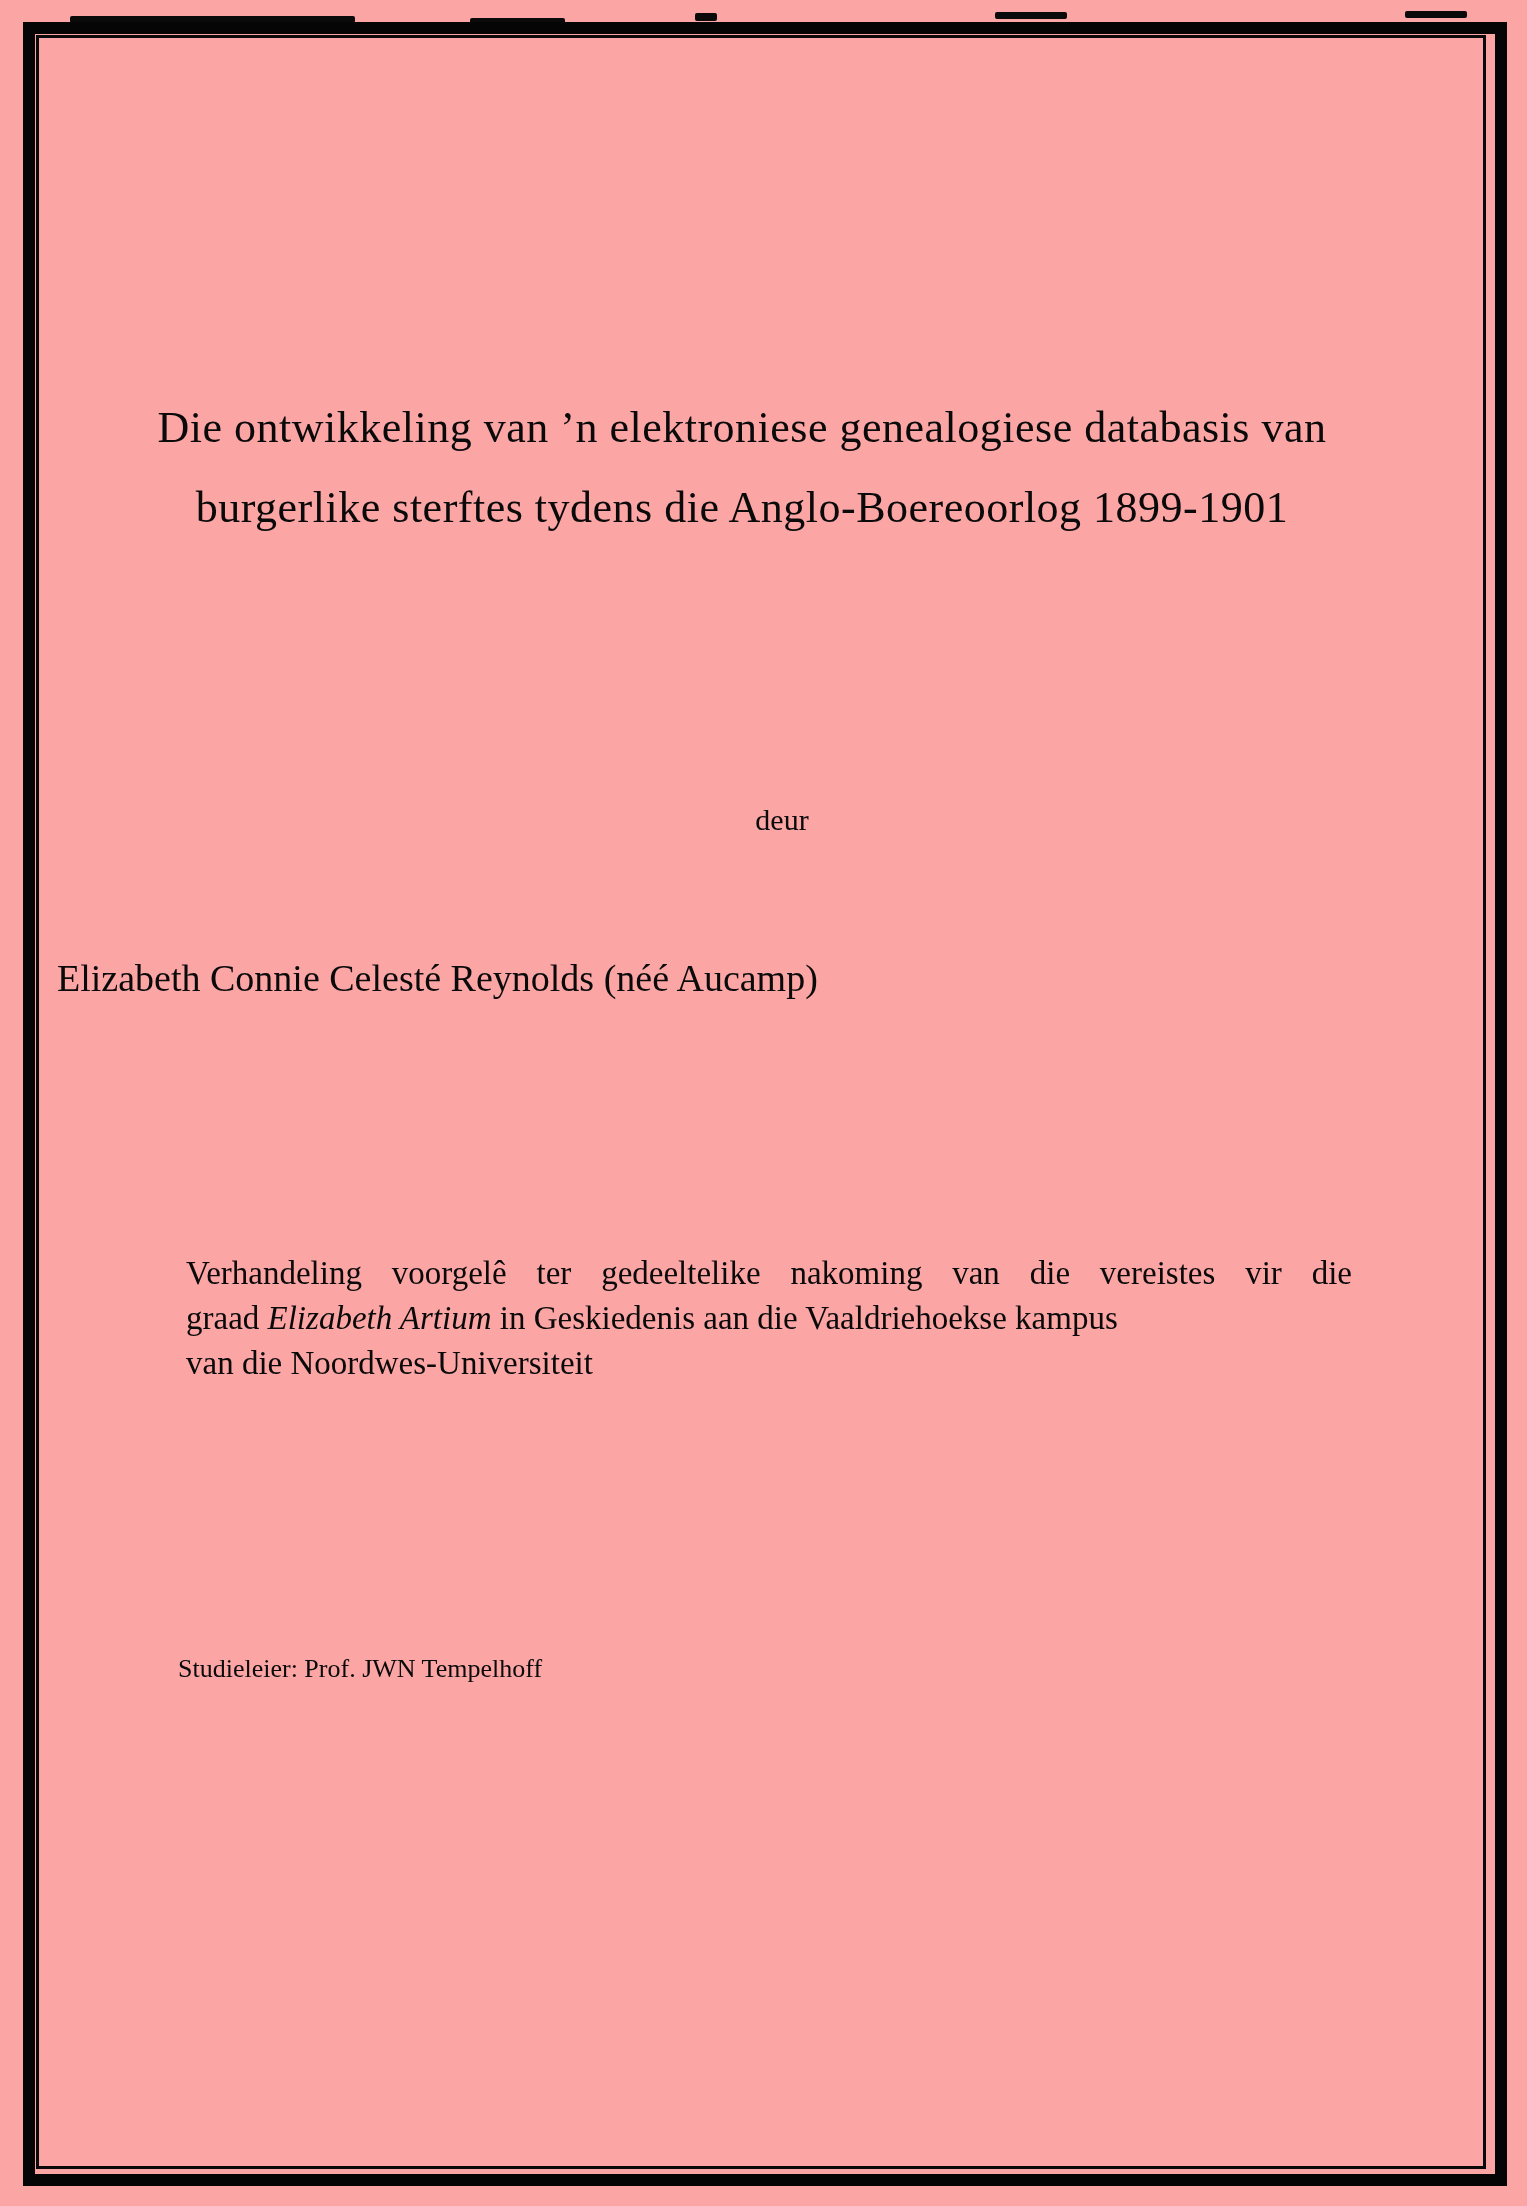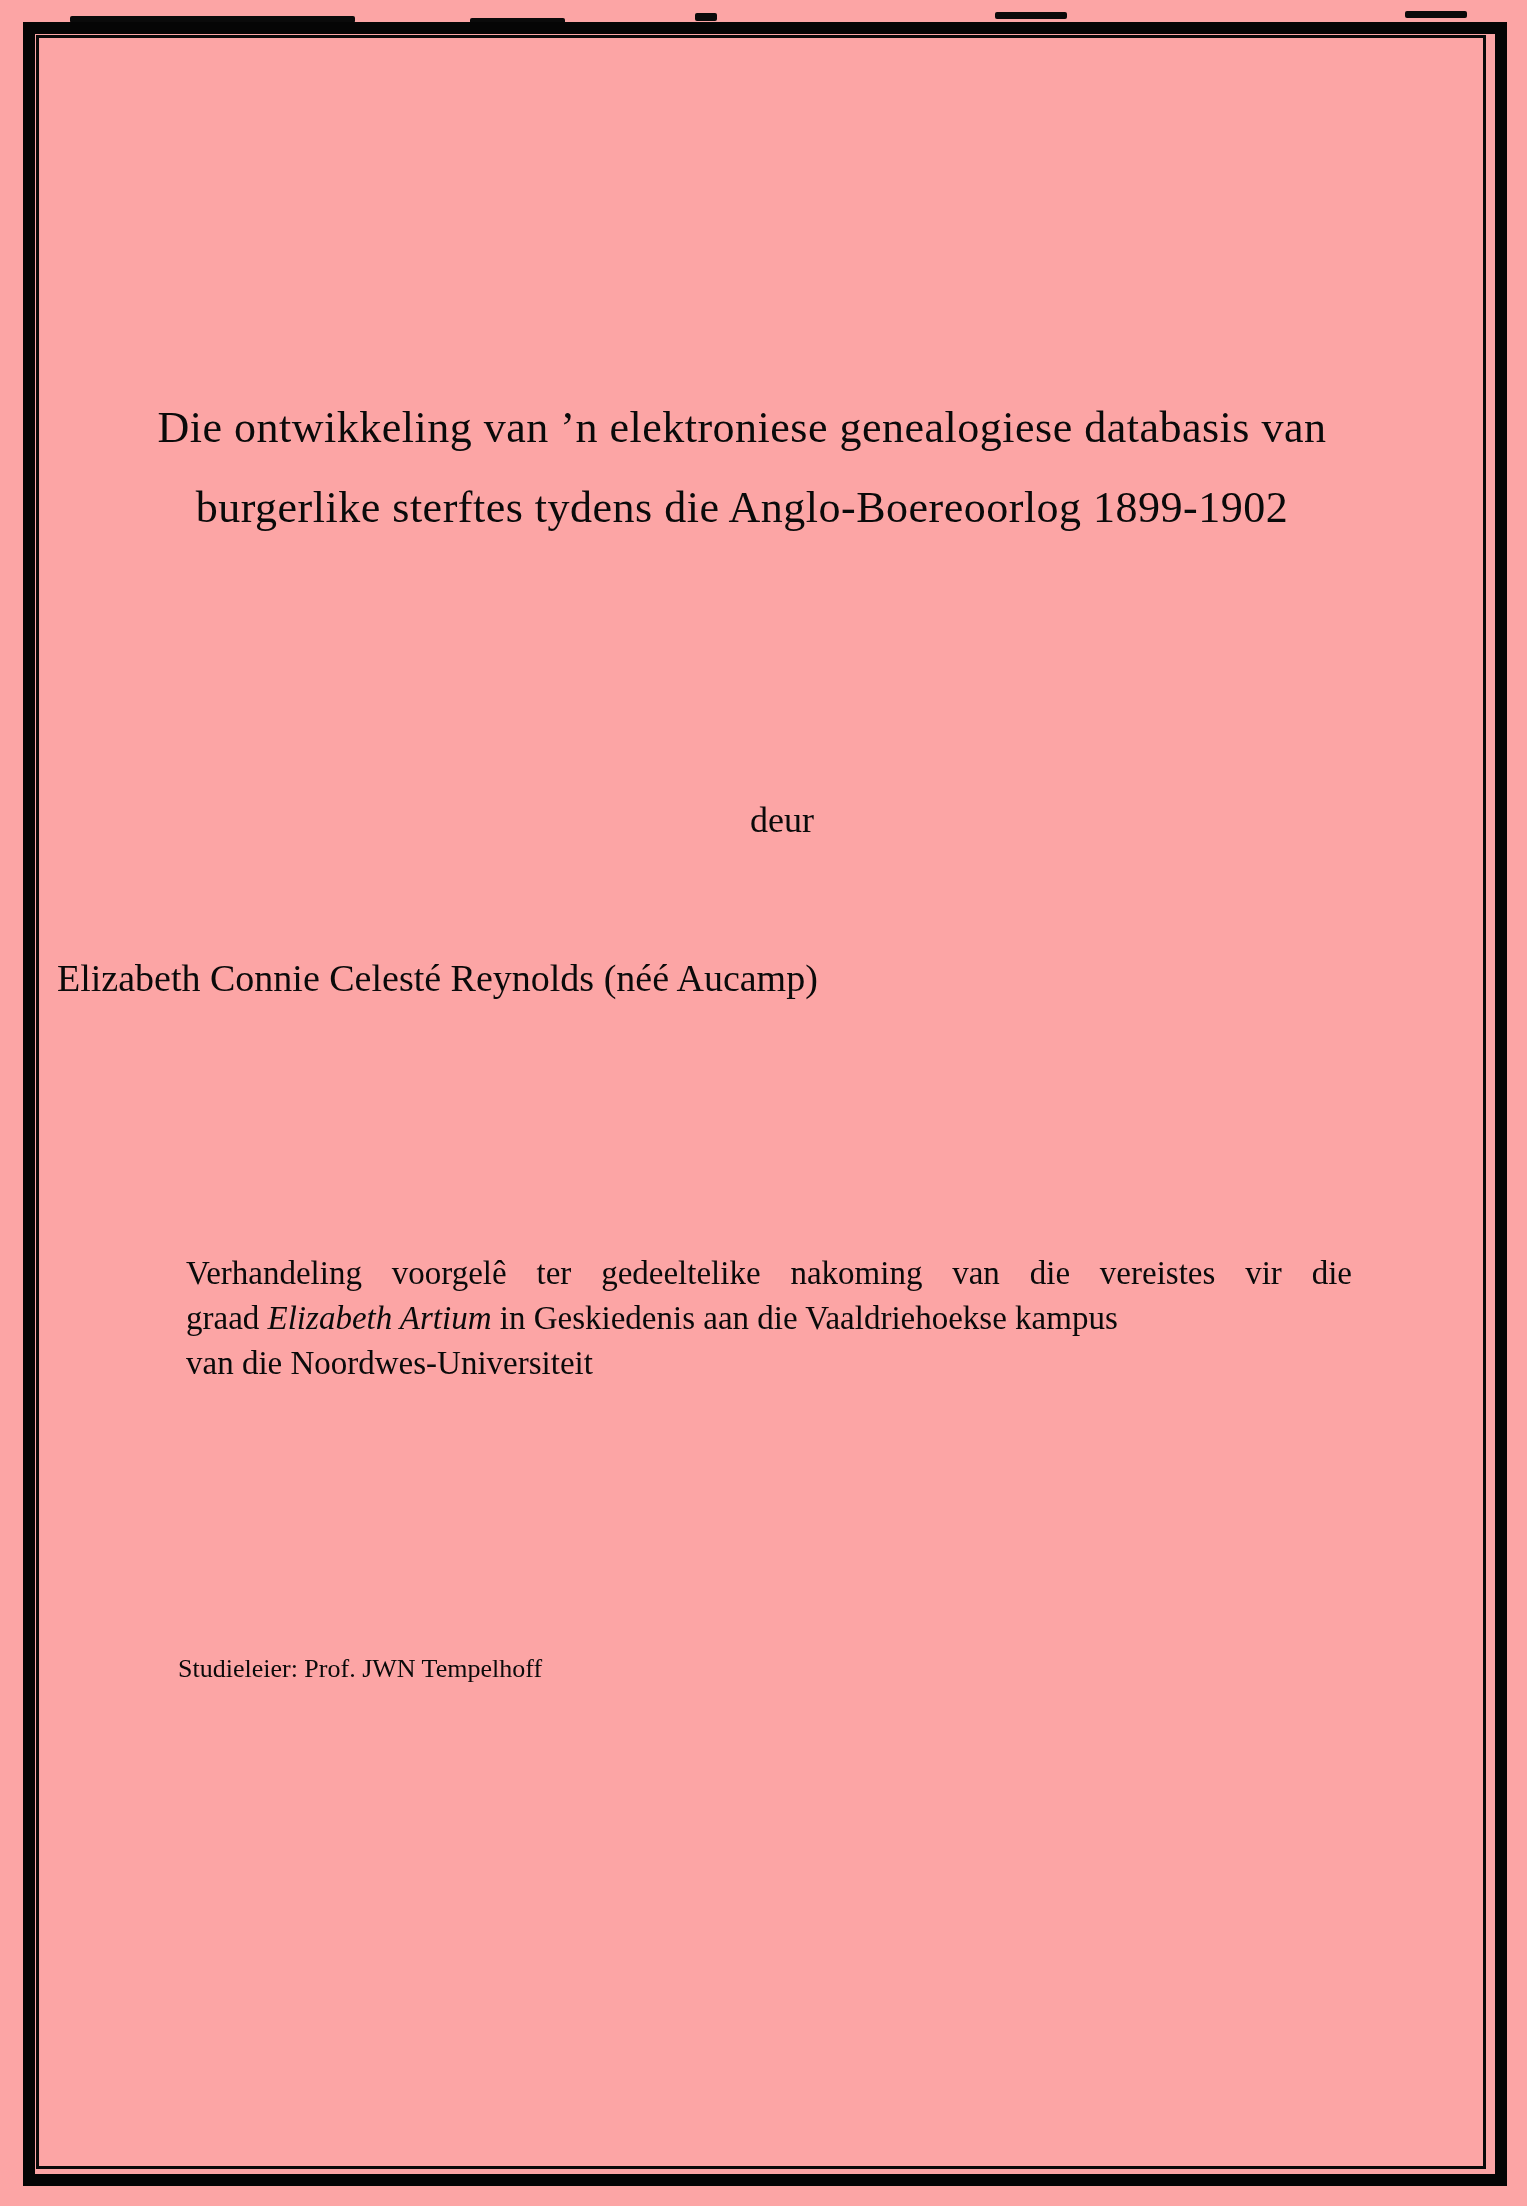--- a/index.html
+++ b/index.html
@@ -35,21 +35,21 @@
   }
 
   .title {
     position: absolute; left: 17px; top: 388px; width: 1450px;
     text-align: center; font-size: 44px; line-height: 80px;
     letter-spacing: 0.5px; white-space: nowrap;
   }
 
   .byline {
     position: absolute; left: 57px; top: 802px; width: 1450px;
-    text-align: center; font-size: 36px; line-height: 36px;
+    text-align: center; font-size: 30px; line-height: 36px;
   }
 
   .author {
     position: absolute; left: 57px; top: 956px; width: 1450px;
     text-align: left; font-size: 38px; line-height: 44px;
   }
 
   .statement {
     position: absolute; left: 186px; top: 1231px; width: 1166px;
     font-size: 33px; line-height: 45px;
@@ -85,21 +85,21 @@
   <div class="artifact a2"></div>
   <div class="artifact a3"></div>
   <div class="artifact a4"></div>
   <div class="artifact a5"></div>
 
   <div class="frame-outer"></div>
   <div class="frame-inner"></div>
 
   <div class="title">
     <div>Die ontwikkeling van ’n elektroniese genealogiese databasis van</div>
-    <div>burgerlike sterftes tydens die Anglo-Boereoorlog 1899-1902</div>
+    <div>burgerlike sterftes tydens die Anglo-Boereoorlog 1899-1901</div>
   </div>
 
   <div class="byline">deur</div>
 
   <div class="author">Elizabeth Connie Celesté Reynolds (néé Aucamp)</div>
 
   <div class="statement">
     <div class="justified">Verhandeling voorgelê ter gedeeltelike nakoming van die vereistes vir die</div>
     <div><span>graad </span><i>Elizabeth Artium</i><span> in Geskiedenis aan die Vaaldriehoekse kampus</span></div>
     <div>van die Noordwes-Universiteit</div>

